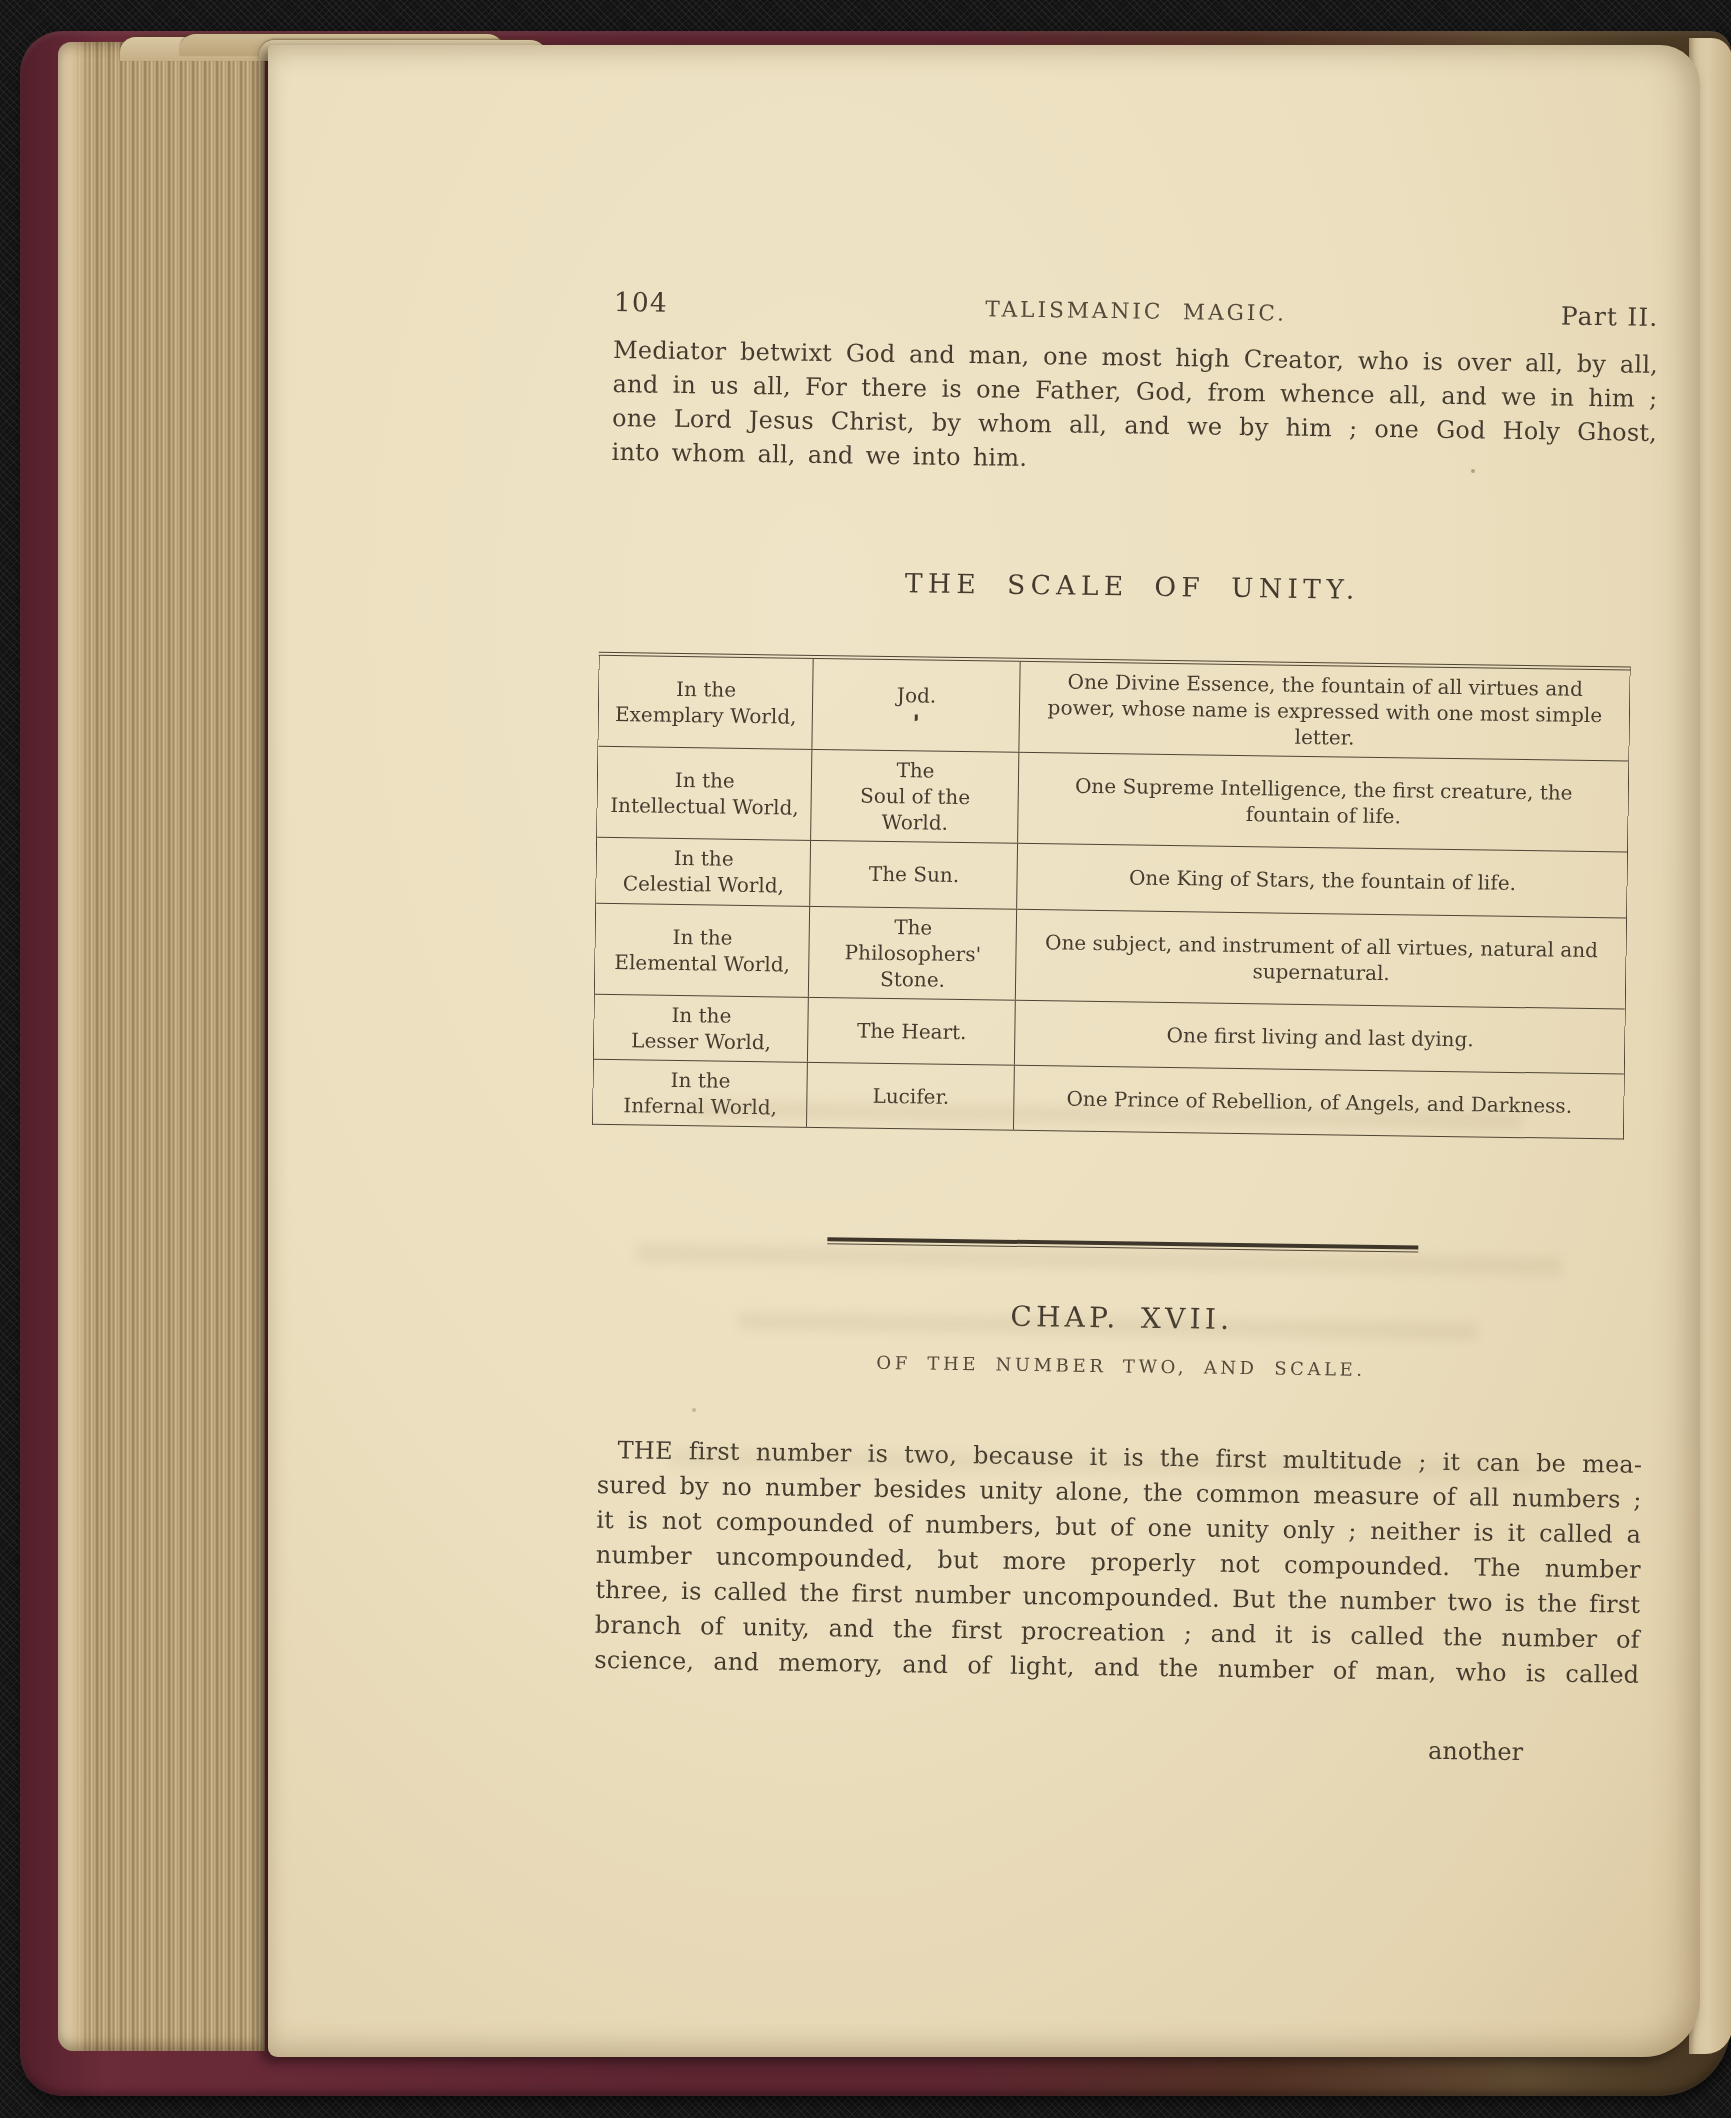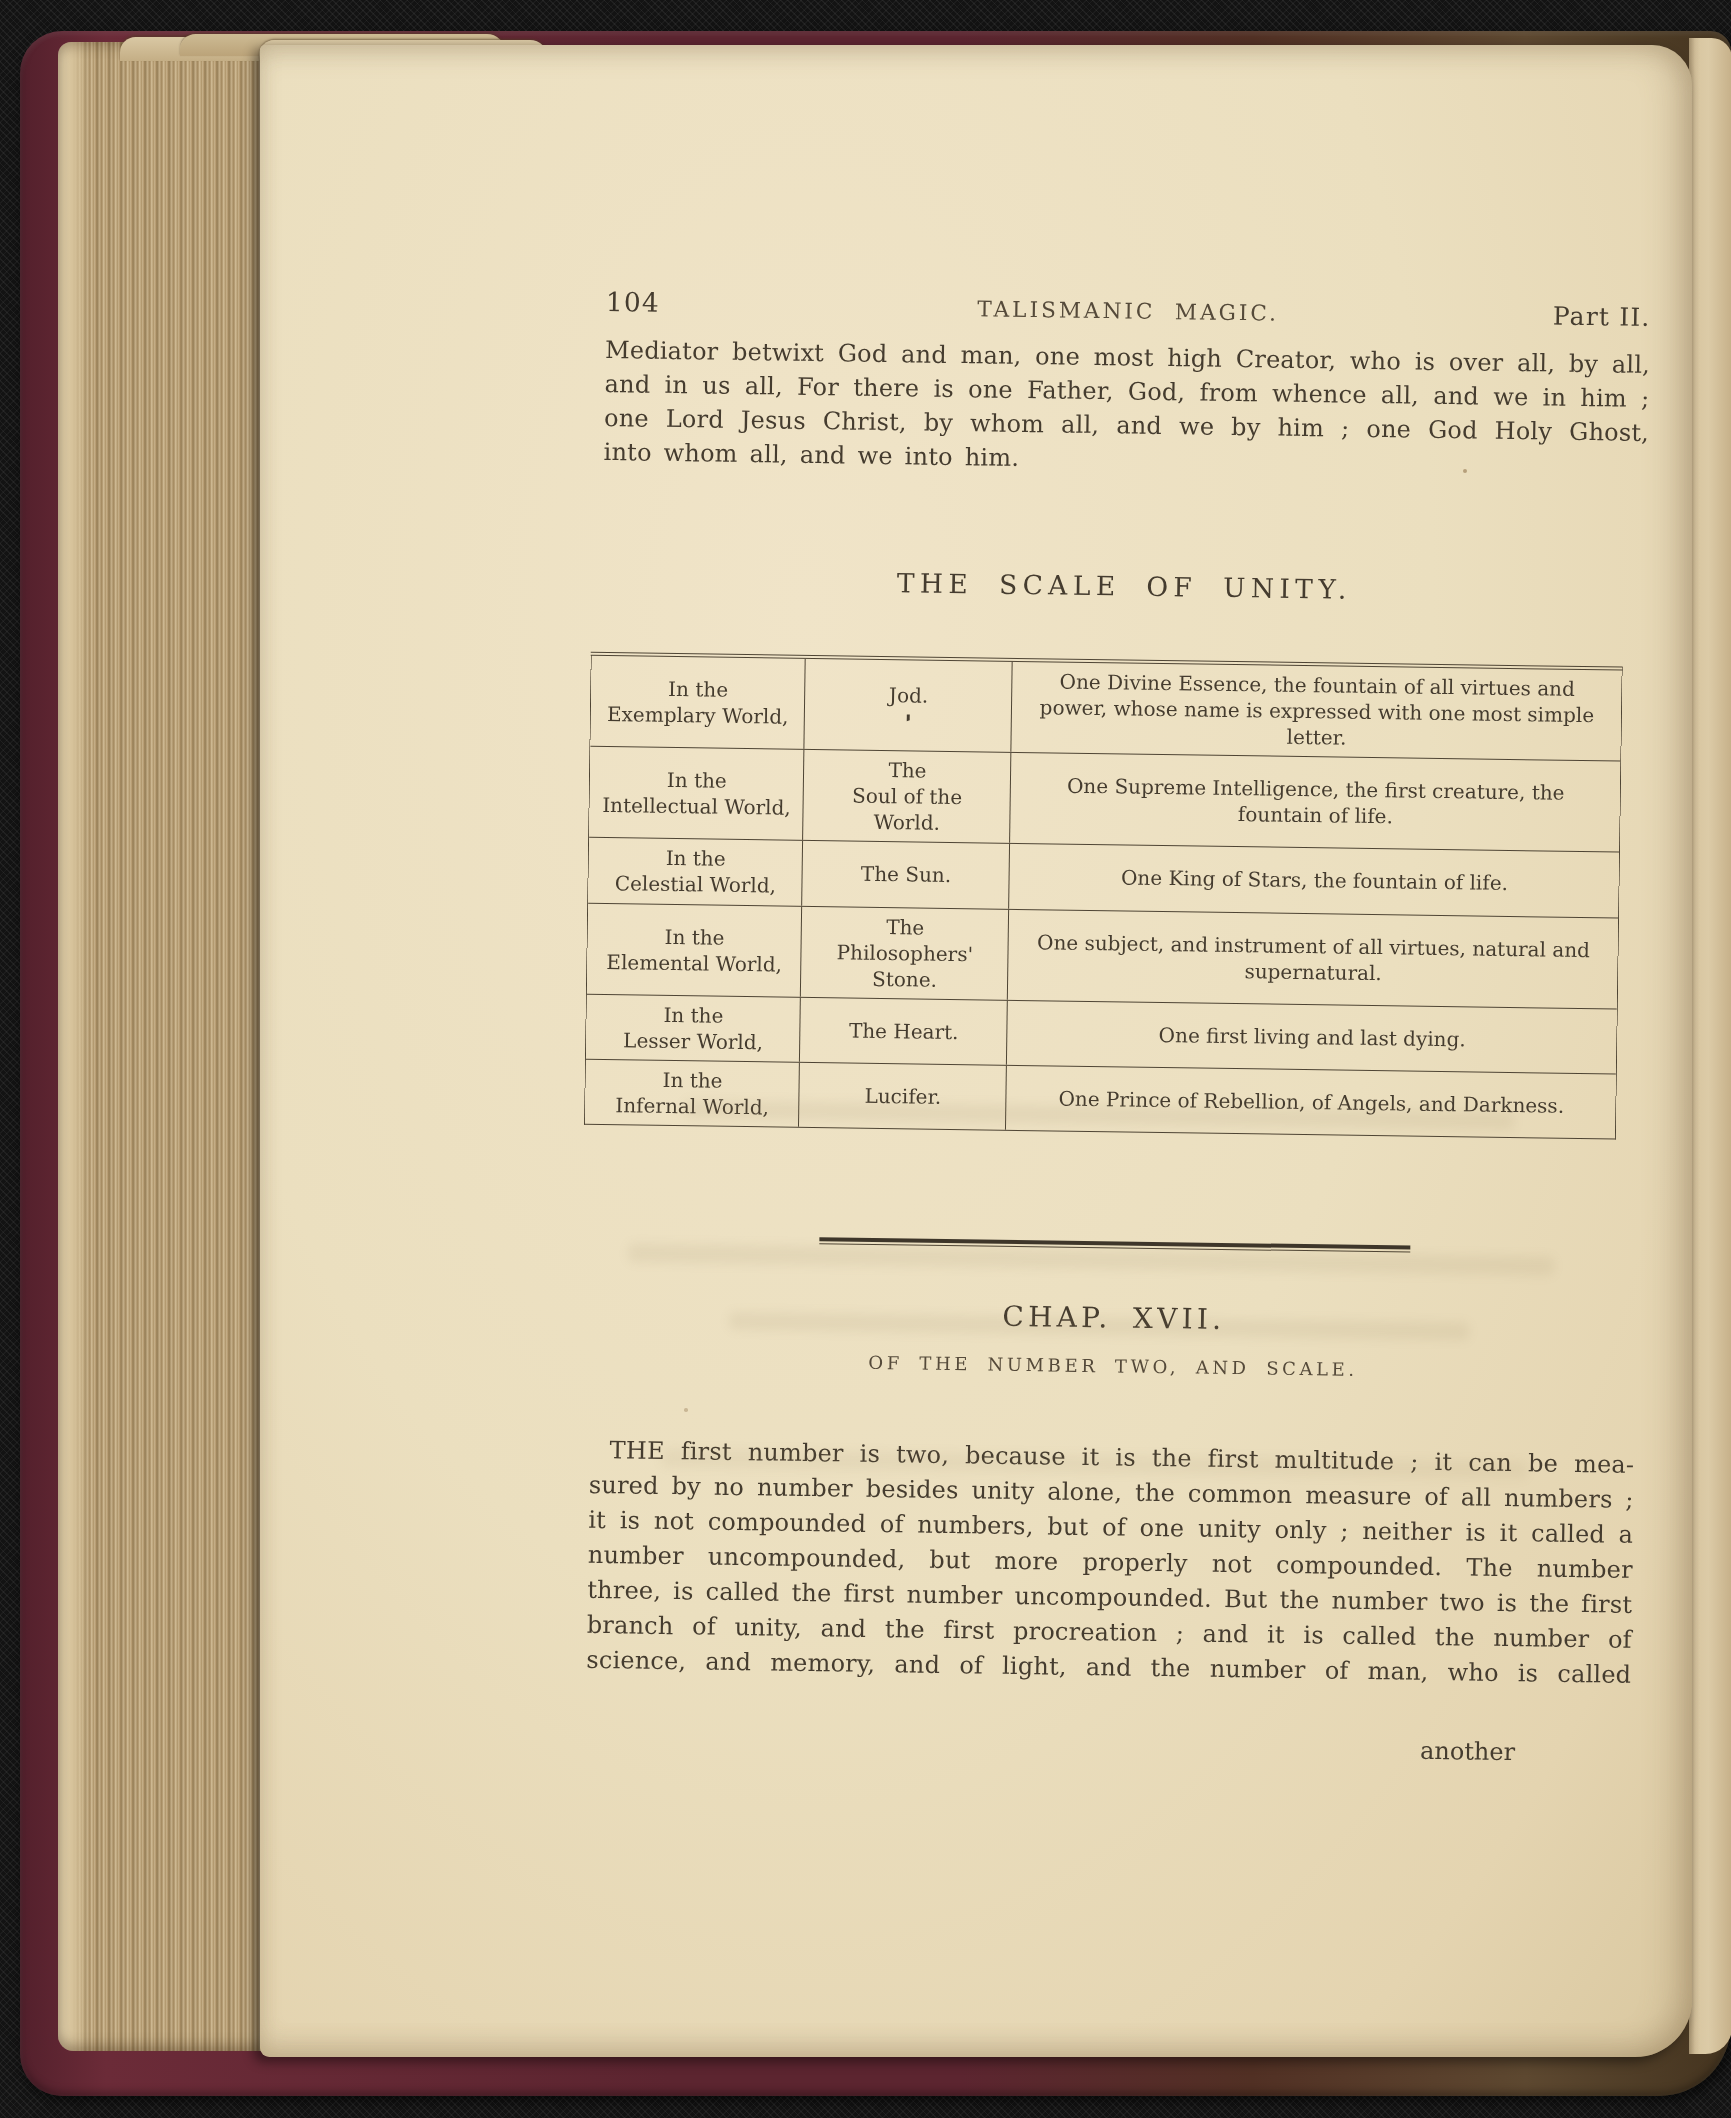--- a/index.html
+++ b/index.html
@@ -36,21 +36,21 @@
     box-shadow:inset 0 6px 10.8px rgba(60,40,20,0.25), inset 0 -7.2px 10.8px rgba(60,40,20,0.3);
   }
   .stack-edge{
     position:absolute;background:linear-gradient(180deg,#d9c8a4,#c4ae85);
     border-radius:15.6px 18px 0 0;box-shadow:0 -1.2px 1.8px rgba(80,60,35,0.5);
   }
   .stack-edge.s1{left:120px;top:37px;width:373px;height:24px;}
   .stack-edge.s2{left:180px;top:34px;width:325px;height:21.6px;background:linear-gradient(180deg,#cdbb94,#bba379);}
   .stack-edge.s3{left:259px;top:40px;width:289px;height:20.4px;}
   .page{
-    position:absolute;left:260px;top:45px;width:1432px;height:2012px;
+    position:absolute;left:268px;top:45px;width:1432px;height:2012px;
     background:
       radial-gradient(ellipse at 38% 28%, #f0e4c8 0%, #ebdfbf 50%, #e4d4b0 82%, #d9c79f 100%);
     border-radius:4.8px 40px 57px 9.6px;
     box-shadow:
       inset -17px 0 33px rgba(120,95,60,0.28),
       inset 0 -12px 23px rgba(120,95,60,0.16),
       inset 0 9.6px 18px rgba(120,95,60,0.10),
       -6px 4.8px 12px rgba(0,0,0,0.45);
   }
   .gutter-strip{

